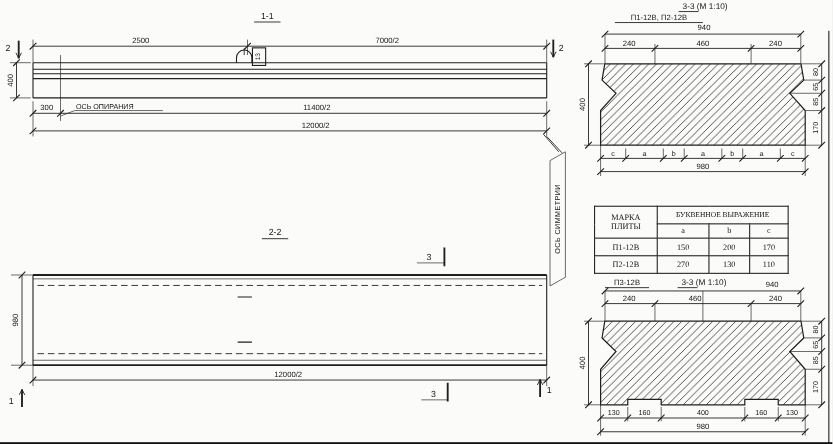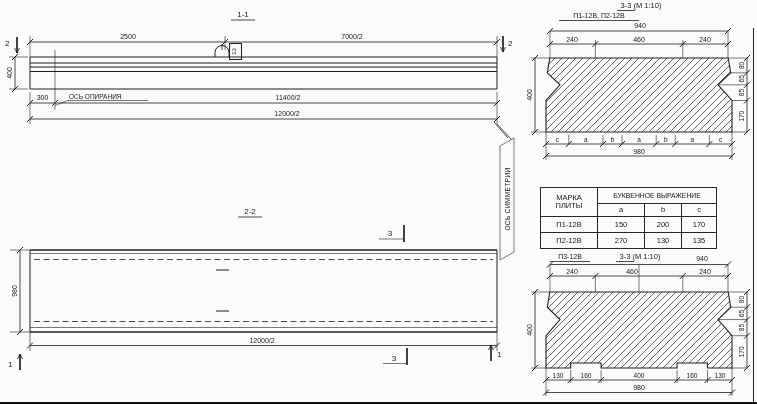--- a/index.html
+++ b/index.html
@@ -10,21 +10,21 @@
   .t6{font-size:6px}.t65{font-size:6.5px}.t7{font-size:7px}.t75{font-size:7.5px}.t8{font-size:8px}
   .mid{text-anchor:middle}
   .ln{stroke:#1f1f1f;stroke-width:1;fill:none}
   .thin{stroke-width:.6}.med{stroke-width:.8}.thk{stroke-width:1.6}.bold{stroke-width:1.7}
   .dash{stroke-dasharray:6 3.5}
   .tick{stroke:#1f1f1f;stroke-width:1;fill:none}
   .frame{position:absolute;background:#222;}
   
   #spec-table{position:absolute;left:540px;top:187px;border-collapse:collapse;table-layout:fixed;}
   #spec-table td{border:1px solid #262626;text-align:center;vertical-align:middle;
-                 font-size:7.5px;line-height:1.05;padding:0;height:15px;color:#141414;}
+                 font-size:7.5px;line-height:1.05;padding:0;height:15px;color:#141414;font-family:Liberation Serif, serif;}
   #spec-table .c-mark{width:56px}#spec-table .c-a{width:46px}#spec-table .c-b{width:36px}#spec-table .c-c{width:34px}
   .flag-text{letter-spacing:.4px}
 </style>
 </head>
 <body>
 
 <div id="canvas">
 
   <svg style="left:0;top:0" width="520" height="195" viewBox="0 0 520 195">
     <text class="t8 mid" x="243" y="17">1-1</text>
@@ -196,21 +196,21 @@
     <tr>
       <td>П1-12В</td>
       <td>150</td>
       <td>200</td>
       <td>170</td>
     </tr>
     <tr>
       <td>П2-12В</td>
       <td>270</td>
       <td>130</td>
-      <td>135</td>
+      <td>110</td>
     </tr>
   </tbody>
     </table>
 
   <svg style="left:522px;top:250px" width="235" height="154" viewBox="0 0 235 154">
     <defs>
       <pattern id="h4" patternUnits="userSpaceOnUse" width="7" height="7">
         <path d="M-1 8 L8 -1 M-1 1 L1 -1 M6 8 L8 6" stroke="#3c3c3c" stroke-width="0.8" fill="none"></path>
       </pattern>
     </defs>

